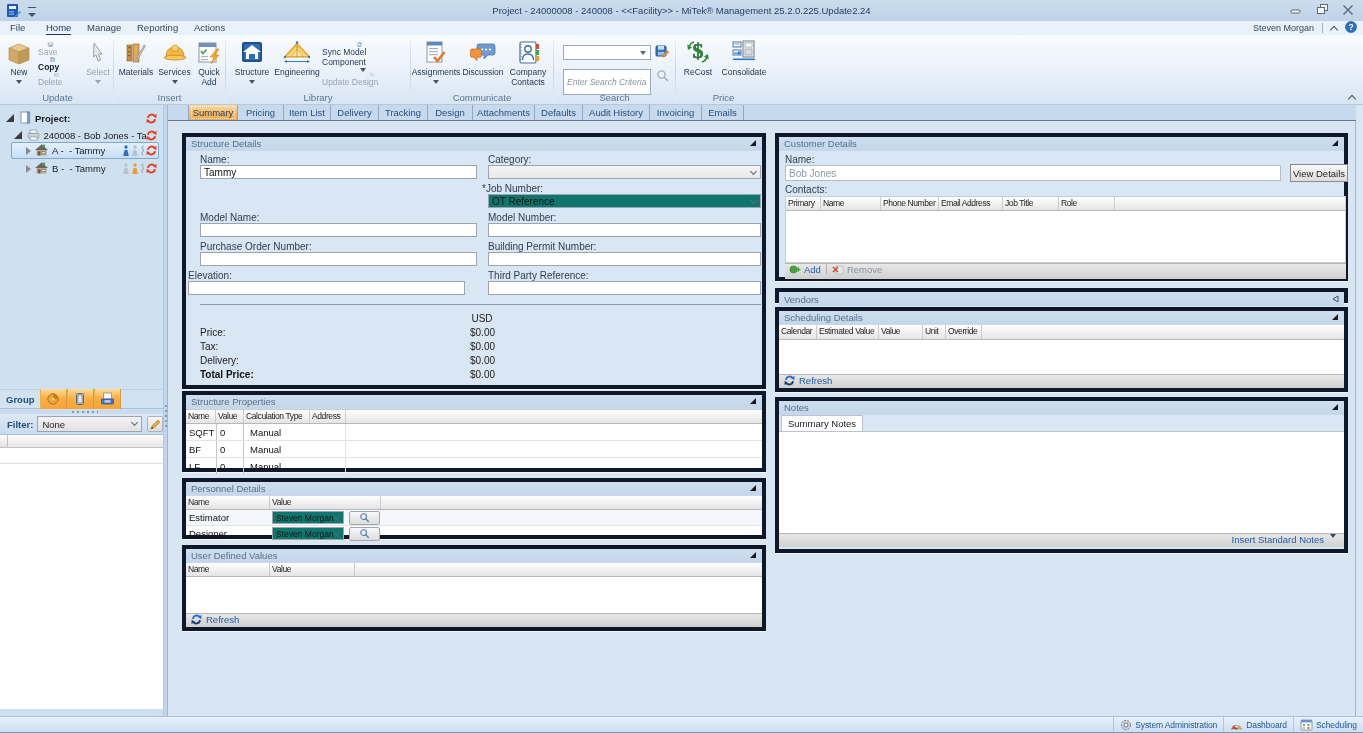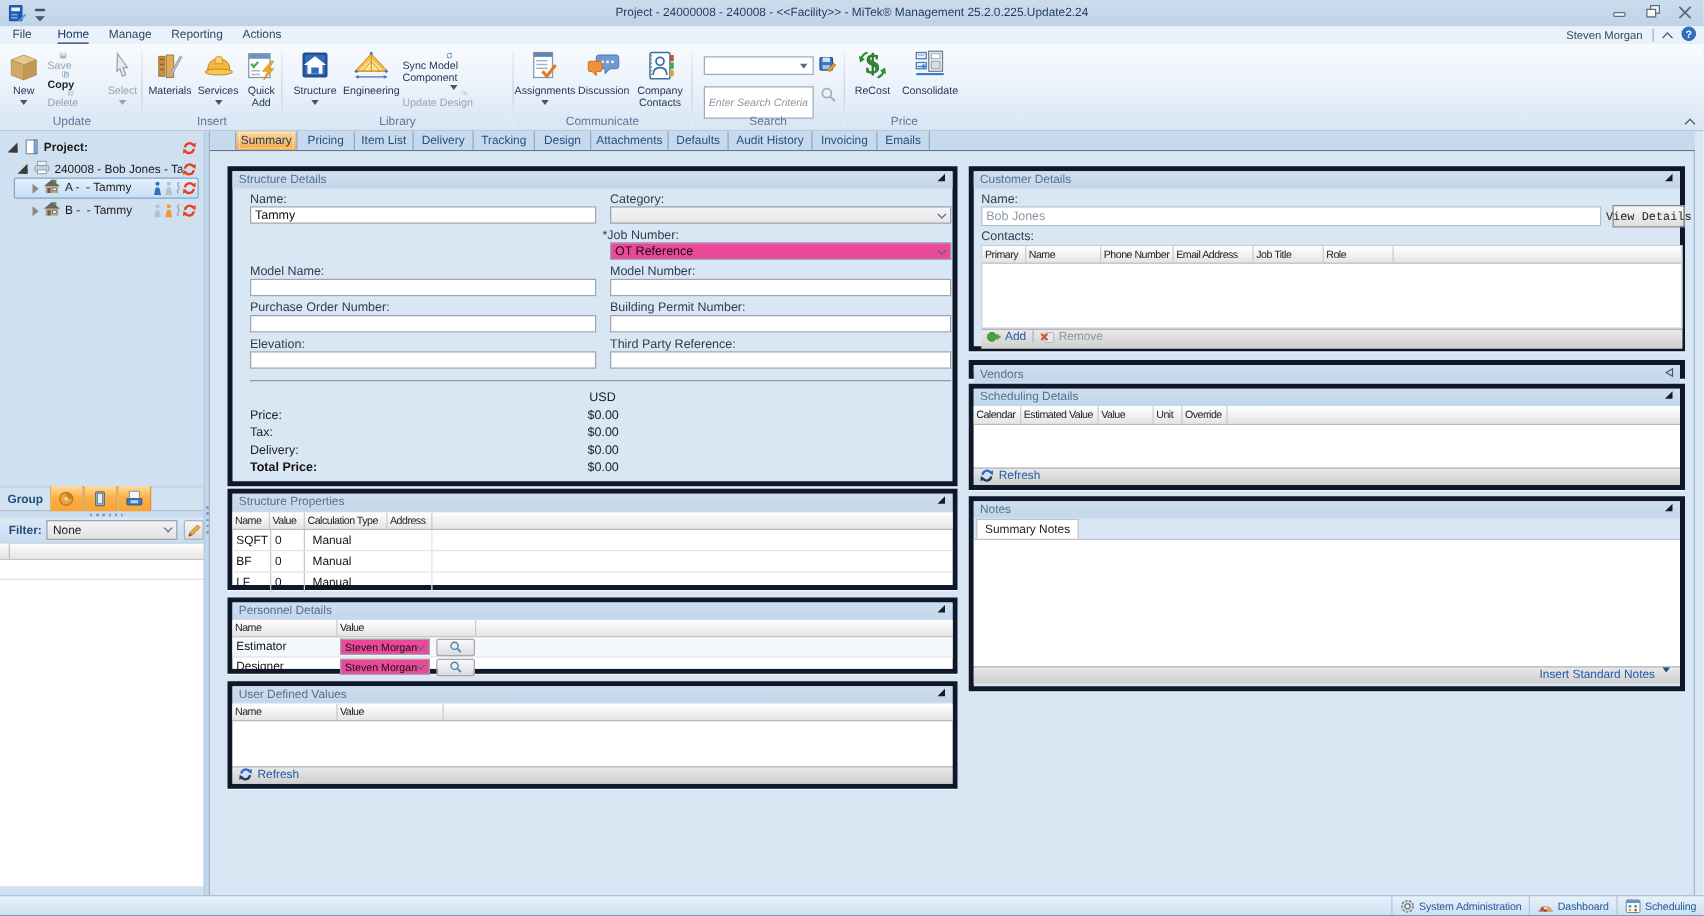--- a/index.html
+++ b/index.html
@@ -95,36 +95,36 @@
   .sidelist .lhead { height:13px; background:linear-gradient(#fdfdfd,#e6e6e6); border-bottom:1px solid #c2c2c2; }
   .sidelist .lhead .corner { width:8px; height:100%; border-right:1px solid #c2c2c2; background:linear-gradient(#fdfdfd,#e2e2e2); }
   .sidelist .lrow { height:16px; border-bottom:1px solid #e0e0e0; }
 
   
   .panel { position:absolute; background:#d9e6f4; border:4px solid #0f172a; box-shadow:0 1px 0 rgba(255,255,255,.7); }
   .panel-hd { height:14px; background:linear-gradient(#cedeef,#c4d6ea); display:flex; align-items:center; padding:0 5px; color:#56718a; font-size:9.5px; border-bottom:1px solid #c9d9ea; }
   .panel-hd .collapse { margin-left:auto; }
   .flabel2 { font-size:10px; color:#30404f; white-space:nowrap; }
   .tinput { background:#fff; border:1px solid #9aa5b1; height:14px; font-size:10px; font-family:"Liberation Sans",sans-serif; color:#111; padding:0 3px; width:100%; display:block; }
-  .tselect { background:#ec4899; border:1px solid #9aa5b1; height:14px; display:flex; align-items:center; font-size:10px; color:#111; padding:0 3px; position:relative; }
+  .tselect { background:#0f766e; border:1px solid #9aa5b1; height:14px; display:flex; align-items:center; font-size:10px; color:#111; padding:0 3px; position:relative; }
   .tselect span { white-space:nowrap; overflow:hidden; }
   .tselect .chev { position:absolute; right:4px; top:4px; width:5px; height:5px; border-right:1.3px solid #5a6a7d; border-bottom:1.3px solid #5a6a7d; transform:rotate(45deg); margin-top:-1px; }
   .tselect.disabled { background:linear-gradient(#f4f4f4,#e8e8e8); }
 
   
   .grid { background:#fff; border:1px solid #c6cdd4; }
   .ghead { display:flex; background:linear-gradient(#ffffff,#e4e4e4); border-bottom:1px solid #b8b8b8; height:14px; }
   .ghead .gcell { font-size:8.5px; letter-spacing:-0.4px; color:#222; padding:1px 2px 0 2px; border-right:1px solid #cccccc; white-space:nowrap; overflow:hidden; }
   .ghead .gcell.last { border-right:none; flex:1; }
   .grow { display:flex; border-bottom:1px solid #e4e4e4; align-items:center; }
   .grow .gcell { font-size:9.5px; color:#111; padding:0 3px; white-space:nowrap; overflow:hidden; }
   .footerbar { background:linear-gradient(#e8e8e8,#cfcfcf); border-top:1px solid #b5b5b5; display:flex; font-size:9.5px; }
   .refresh-lnk { color:#1f5baa; margin-left:4px; }
 
-  .btn { background:linear-gradient(#f8f8f8,#dddddd); border:1px solid #8a8a8a; font-size:9.5px; color:#222; display:flex; align-items:center; justify-content:center; font-family:Liberation Mono, monospace; white-space:nowrap; }
+  .btn { background:linear-gradient(#f8f8f8,#dddddd); border:1px solid #8a8a8a; font-size:9.5px; color:#222; display:flex; align-items:center; justify-content:center; font-family:Liberation Sans, sans-serif; white-space:nowrap; }
 
   
   .statusbar { position:absolute; left:0; right:0; bottom:0; height:16px;
     background:linear-gradient(#e8f1fb,#cde0f2); border-top:1px solid #aac2da; display:flex; align-items:center; justify-content:flex-end; }
   .sb-item { display:flex; align-items:center; gap:3px; padding:0 6px; height:100%; border-left:1px solid #b3c6da; color:#215a99; font-size:8.5px; letter-spacing:-0.1px; }
 
   .hr-sep { border-top:1.5px solid #8c9aa9; }
 </style>
 </head>
 <body>
@@ -708,21 +708,21 @@
             <input class="tinput" value="" style="">
           </div>
           <div style="position:absolute;left:14px;top:104px;width:277px">
             <div class="flabel2">Purchase Order Number:</div>
             <input class="tinput" value="" style="">
           </div>
           <div style="position:absolute;left:302px;top:104px;width:273px">
             <div class="flabel2">Building Permit Number:</div>
             <input class="tinput" value="" style="">
           </div>
-          <div style="position:absolute;left:14px;top:133px;width:277px">
+          <div style="position:absolute;left:2px;top:133px;width:277px">
             <div class="flabel2">Elevation:</div>
             <input class="tinput" value="" style="">
           </div>
           <div style="position:absolute;left:302px;top:133px;width:273px">
             <div class="flabel2">Third Party Reference:</div>
             <input class="tinput" value="" style="">
           </div>
           <div class="hr-sep" style="position:absolute;left:14px;top:167px;width:561px"></div>
           <div style="position:absolute;left:277px;top:176px;width:38px;text-align:center;font-size:10px;color:#222">USD</div>
           <div style="position:absolute;left:14px;top:190px;font-size:10px;color:#222">Price:</div>

